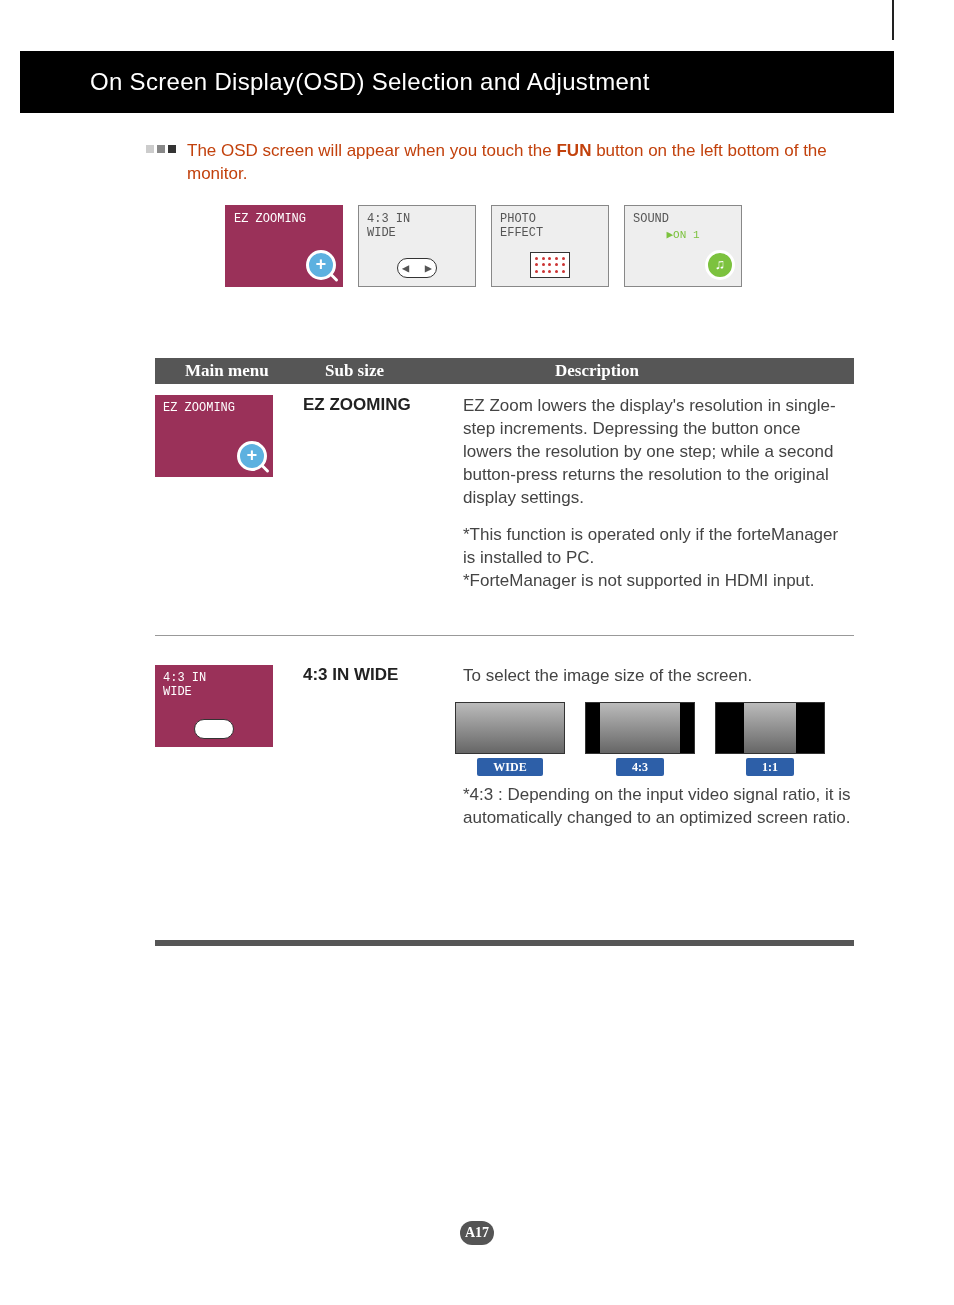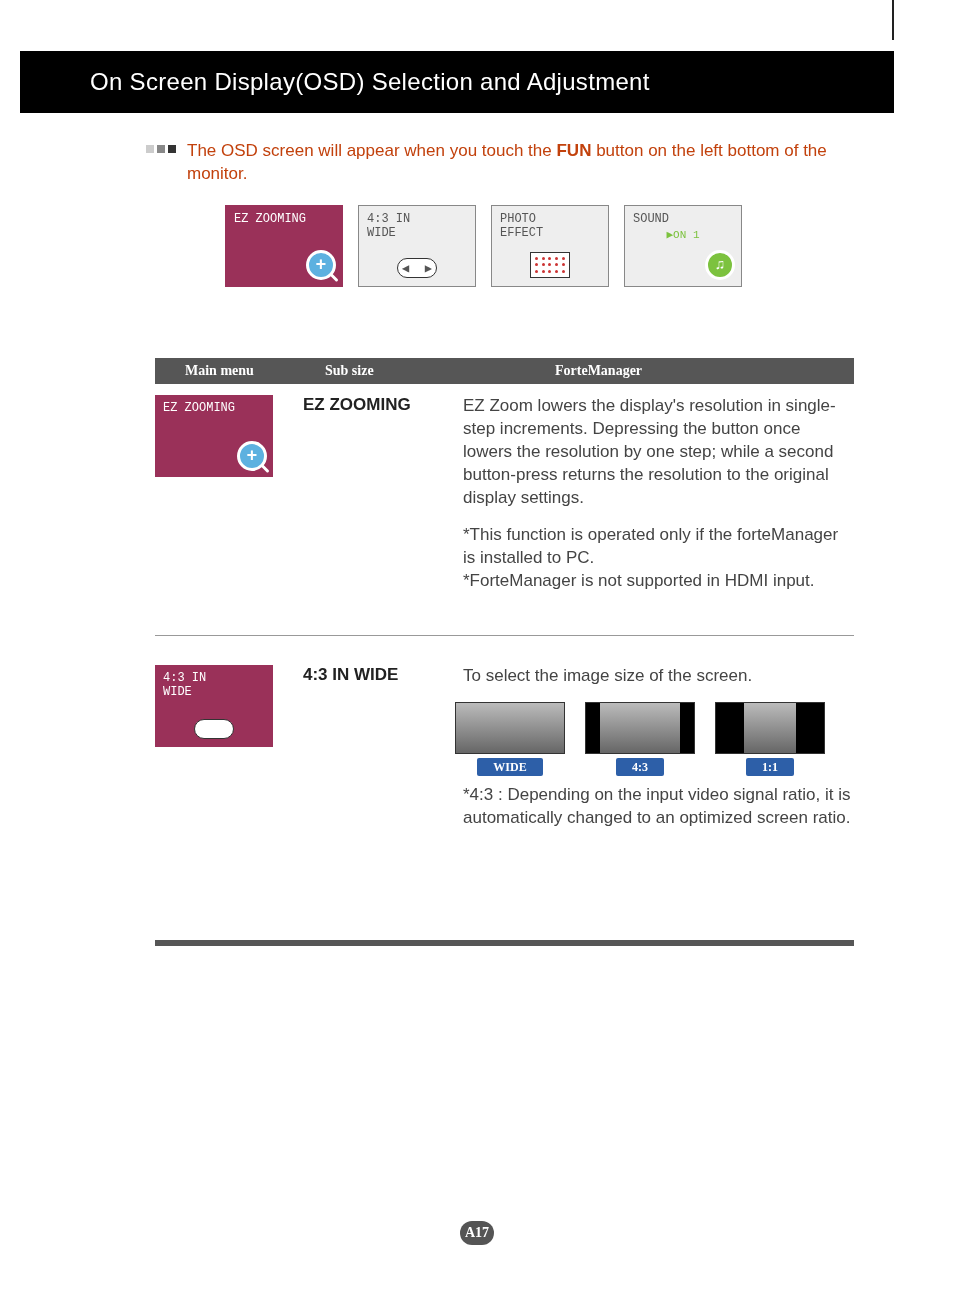--- a/index.html
+++ b/index.html
@@ -76,21 +76,21 @@
   .dots-box span{ background:#c33; border-radius:50%; width:3px; height:3px; margin:auto;}
   .sound-circle{
     width:30px; height:30px; border-radius:50%; background:#7cc23e; border:3px solid #fff;
     display:flex; align-items:center; justify-content:center; color:#fff; font-size:14px;
   }
   .sound-sub { color:#7cc23e; font-size:11px; margin-top:2px;text-align:center;}
 
   .table-head {
     position:absolute; top:358px; left:155px; right:100px;
     height:26px; background:#565656; color:#fff;
-    font-family: "Times New Roman", serif; font-weight:bold; font-size:14px;
+    font-family: "Times New Roman", serif; font-weight:bold; font-size:17px;
     display:flex; align-items:center;
   }
   .th-main  { position:absolute; left:30px; }
   .th-sub   { position:absolute; left:170px; }
   .th-desc  { position:absolute; left:400px; }
 
   .row1 { position:absolute; top:395px; left:155px; right:100px; }
   .row2 { position:absolute; top:665px; left:155px; right:100px; }
 
   .mini-tile {
@@ -193,21 +193,21 @@
     <div class="sound-sub">▶ON 1</div>
     <div class="tile-icon">
         <div class="sound-circle">♫</div>
       </div>
   </div>
 </div>
 
 <div class="table-head">
   <span class="th-main">Main menu</span>
   <span class="th-sub">Sub size</span>
-  <span class="th-desc">ForteManager</span>
+  <span class="th-desc">Description</span>
 </div>
 
 <div class="row1">
   <div class="mini-tile">
     <div>EZ ZOOMING</div>
     <div class="tile-icon">
         <div class="zoom-circle">+</div>
       </div>
   </div>
   <div class="sub-label">EZ ZOOMING</div>

